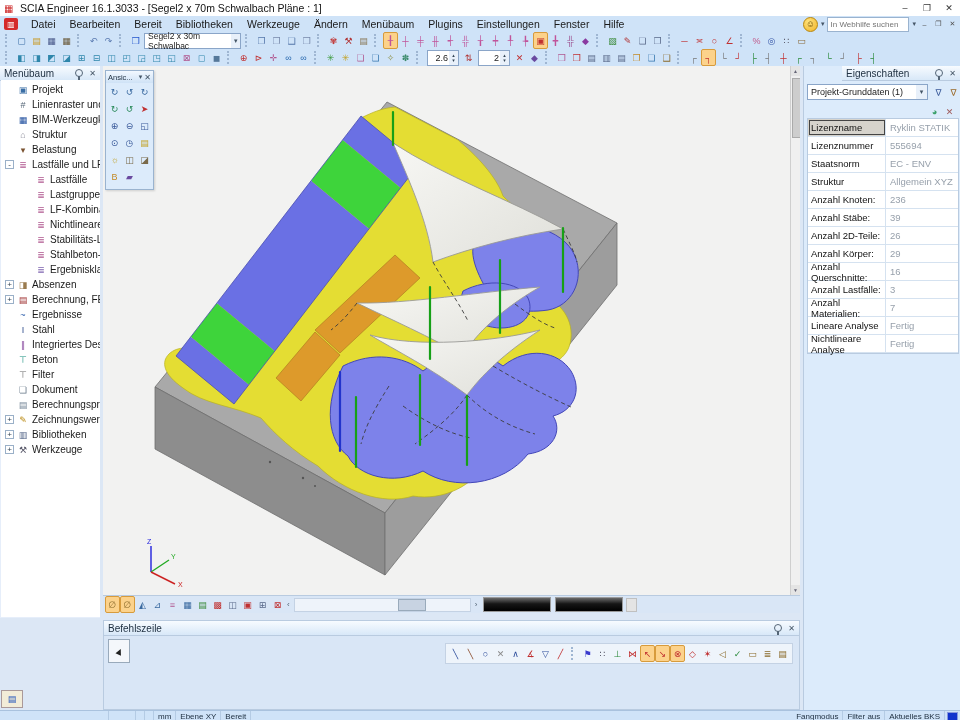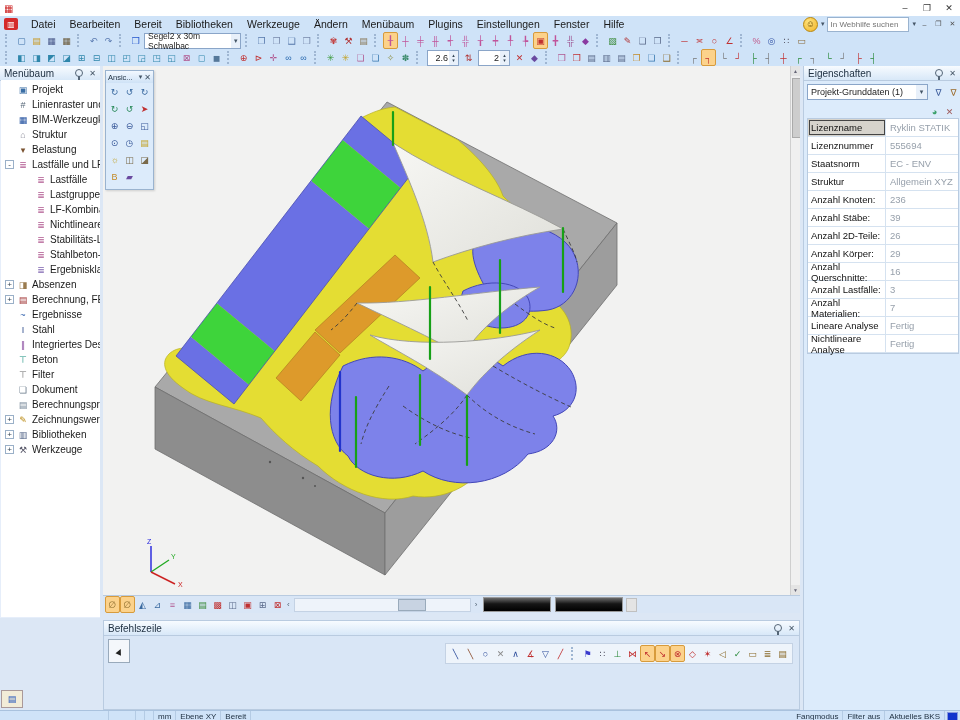--- a/index.html
+++ b/index.html
@@ -61,21 +61,21 @@
   .bstrip{left:103px;top:595px;width:697px;height:18px;background:#d9e6f6;display:flex;align-items:center;border-top:1px solid #b9cbe0;box-sizing:border-box;padding-left:2px;}
   .htrack{position:relative;height:12px;background:#eef3fa;border:1px solid #c4d2e4;flex:0 0 175px;margin:0 2px;}
   .hthumb{position:absolute;left:103px;top:0;width:26px;height:10px;background:#c8d3e2;border:1px solid #9ab;}
   .scg{font-size:8px;color:#567;padding:0 2px;}
   .darkbox{width:66px;height:13px;border:1px solid #9a9a9a;background:linear-gradient(180deg,#6a6a6a,#161616 45%,#000);margin-left:4px;}
   .corner{width:9px;height:12px;background:#e4e4e4;border:1px solid #c0c0c0;margin-left:3px;}
   .midgap{left:103px;top:613px;width:697px;height:7px;background:#dce7f5;}
   
   .rsplit{left:800px;top:66px;width:3px;height:644px;background:#dce7f5;}
   .vsplit{left:100px;top:66px;width:3px;height:552px;background:#dce7f5;}
-  .rpanel{left:803px;top:66px;width:157px;height:644px;background:#dcebfb;border-left:1px solid #b9cbe0;box-sizing:border-box;}
+  .rpanel{left:803px;top:66px;width:157px;height:644px;background:#dcebfb;border-left:1px solid #b9cbe0;box-sizing:border-box;padding-left:38px;}
   .rp-combo{position:absolute;left:3px;top:18px;width:121px;height:16px;background:#fff;border:1px solid #8aa5c8;font-size:9px;display:flex;align-items:center;padding-left:3px;box-sizing:border-box;}
   .rp-combo .ca{margin-left:auto;width:11px;height:100%;background:#e8f0fa;display:flex;align-items:center;justify-content:center;font-size:7px;color:#456;}
   .rp-hicons{position:absolute;left:127px;top:18px;display:flex;}
   .rp-aicons{position:absolute;right:3px;top:37px;display:flex;}
   .proptable{position:absolute;left:3px;top:52px;width:150px;background:#fff;border:1px solid #b9cbe0;}
   .prop-row{display:flex;height:17px;border-bottom:1px solid #d5e2f0;font-size:9.5px;align-items:stretch;background:#fff;}
   .prop-label{width:74px;min-width:74px;padding-left:3px;border-right:1px solid #d5e2f0;display:flex;align-items:center;color:#111;}
   .prop-value{flex:1;padding-left:4px;color:#97a0ab;display:flex;align-items:center;}
   .prop-row[data-sel="true"] .prop-label{background:#d6d3cc;outline:1px solid #444;outline-offset:-2px;}
   
@@ -90,20 +90,21 @@
   .sfill{flex:1;}
   .bluechip{width:9px;height:7px;background:#1133cc;border:1px solid #8899dd;align-self:center;margin:0 2px;}
 </style>
 </head>
 <body>
 
 <div id="app">
 
   <div class="abs titlebar">
     <span class="titleicon">▦</span>
+    <span class="titletext">SCIA Engineer 16.1.3033 - [Segel2 x 70m Schwalbach Pläne : 1]</span>
     <span class="wbtns">
       <span class="wbtn">–</span>
       <span class="wbtn">❐</span>
       <span class="wbtn">✕</span>
     </span>
   </div>
 
   <div class="abs menubar">
     <span class="mlogo">▥</span>
     <span style="display:flex;">

